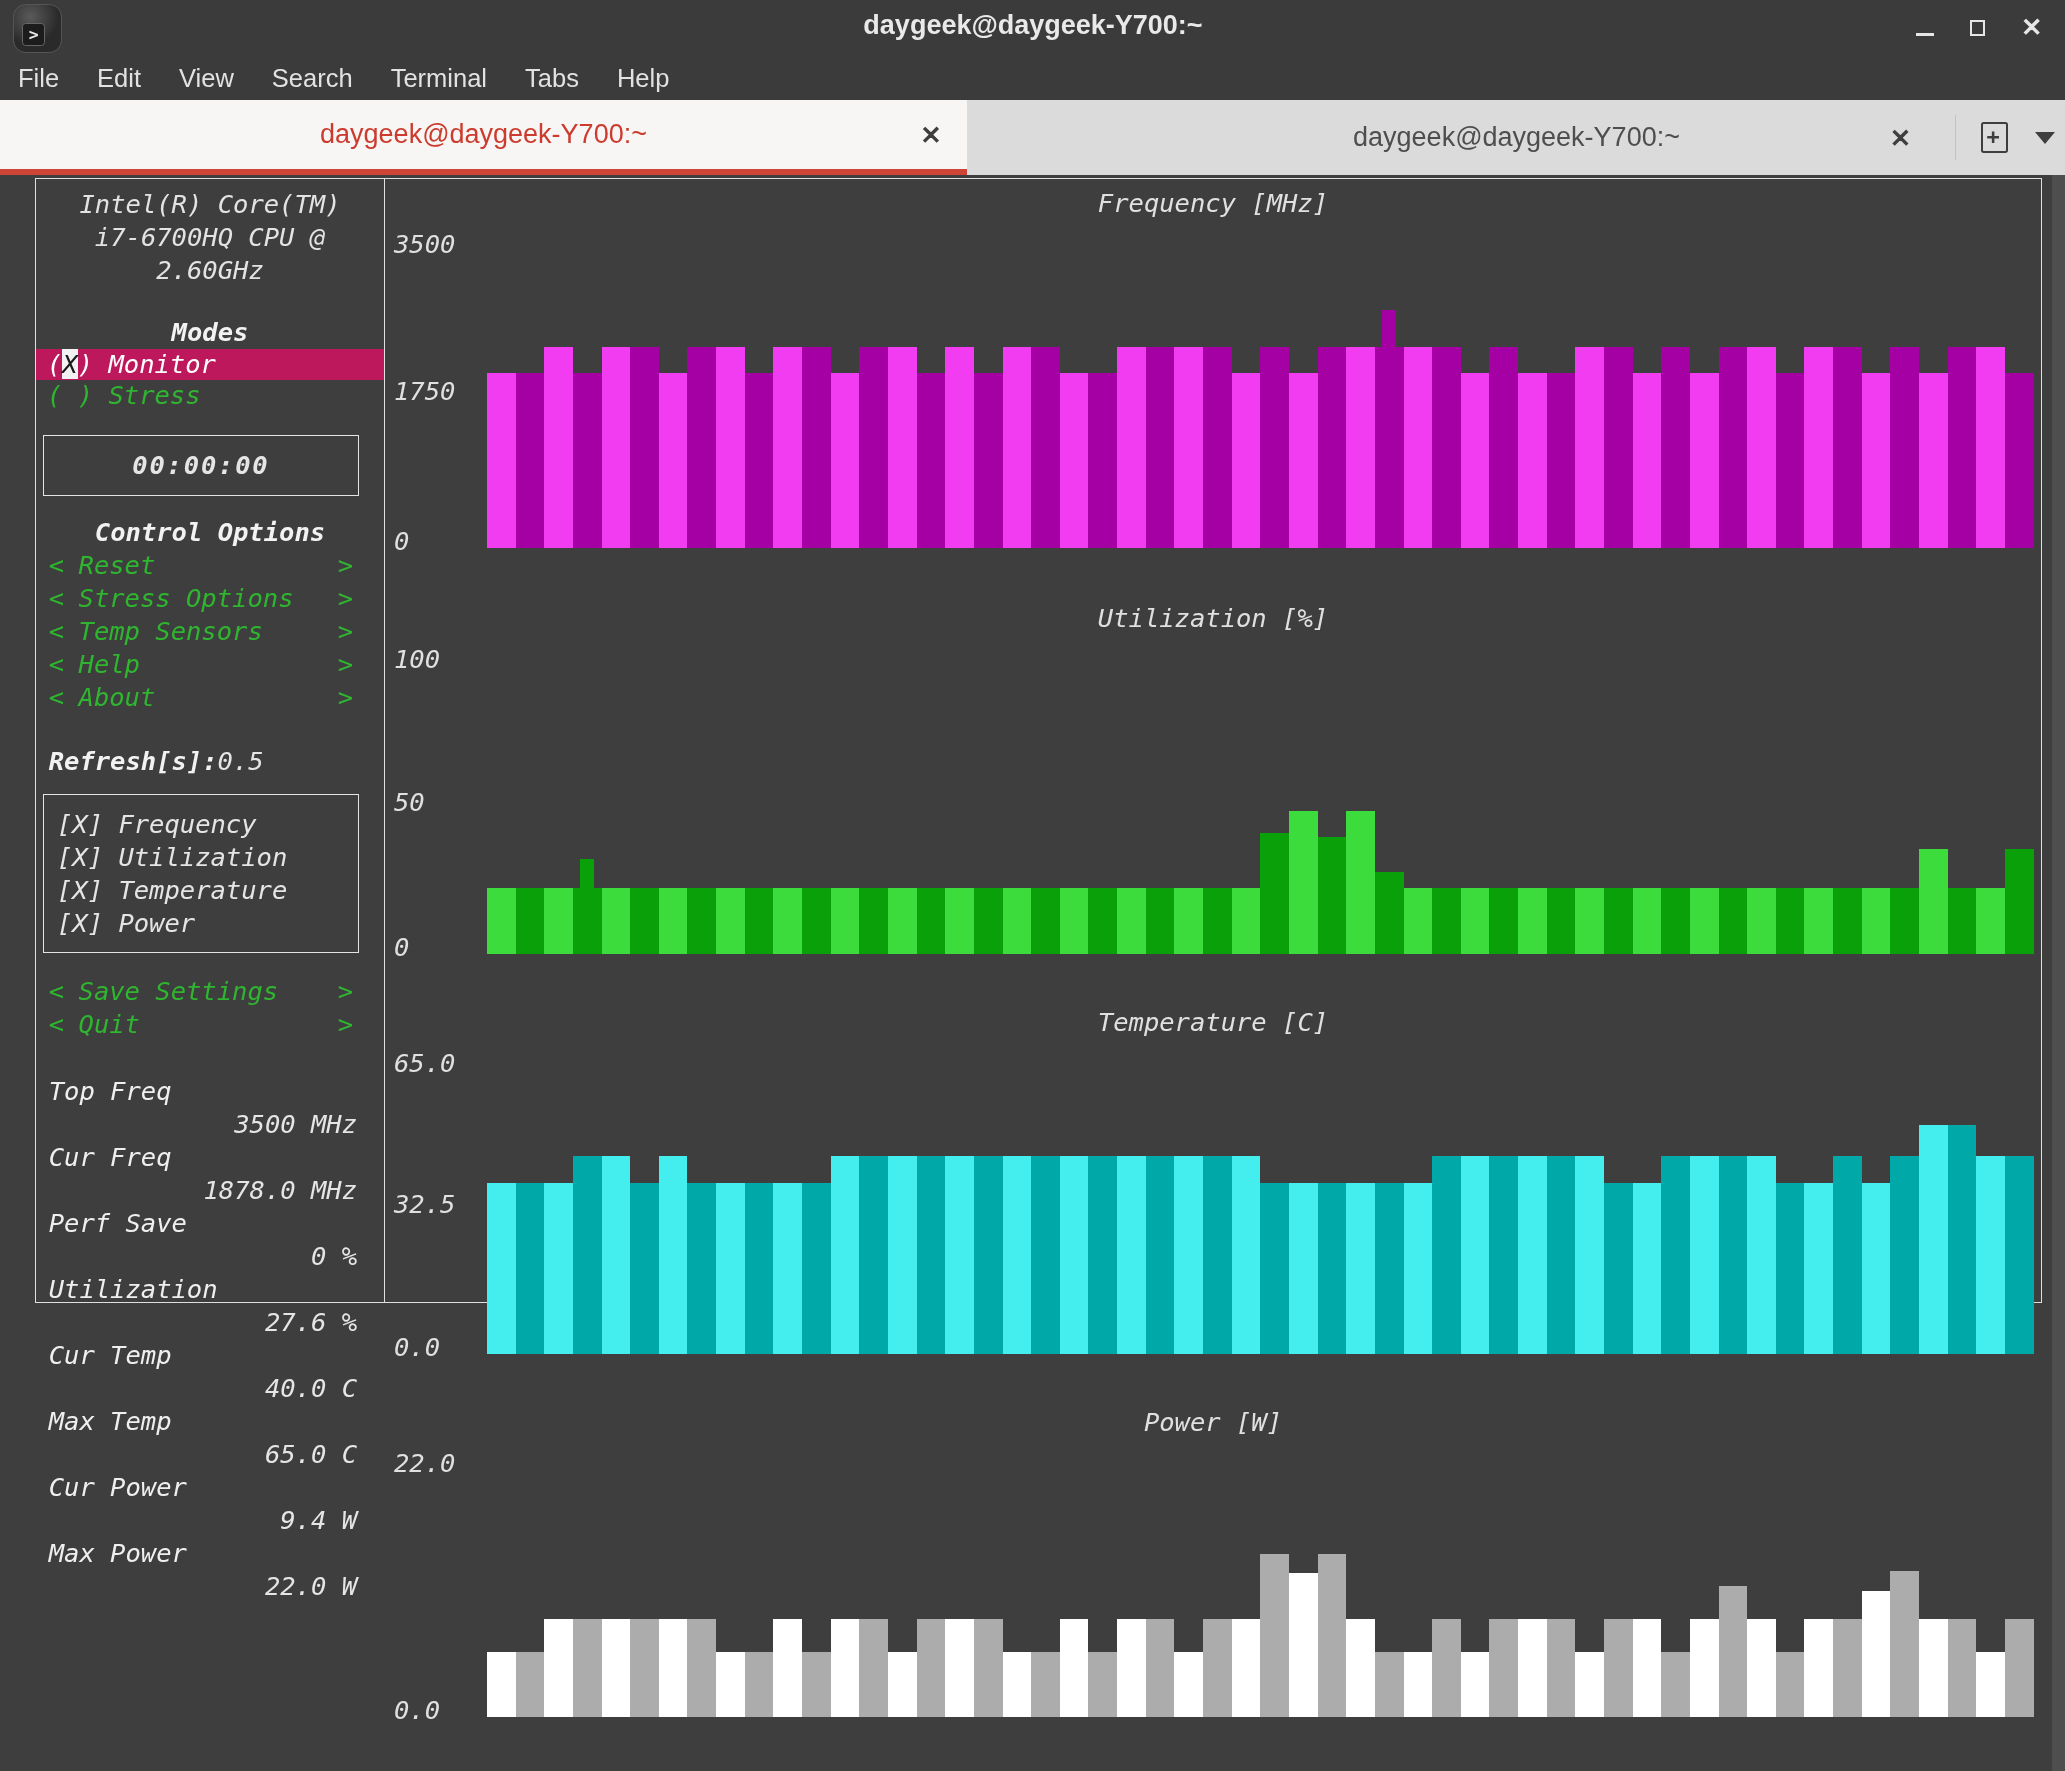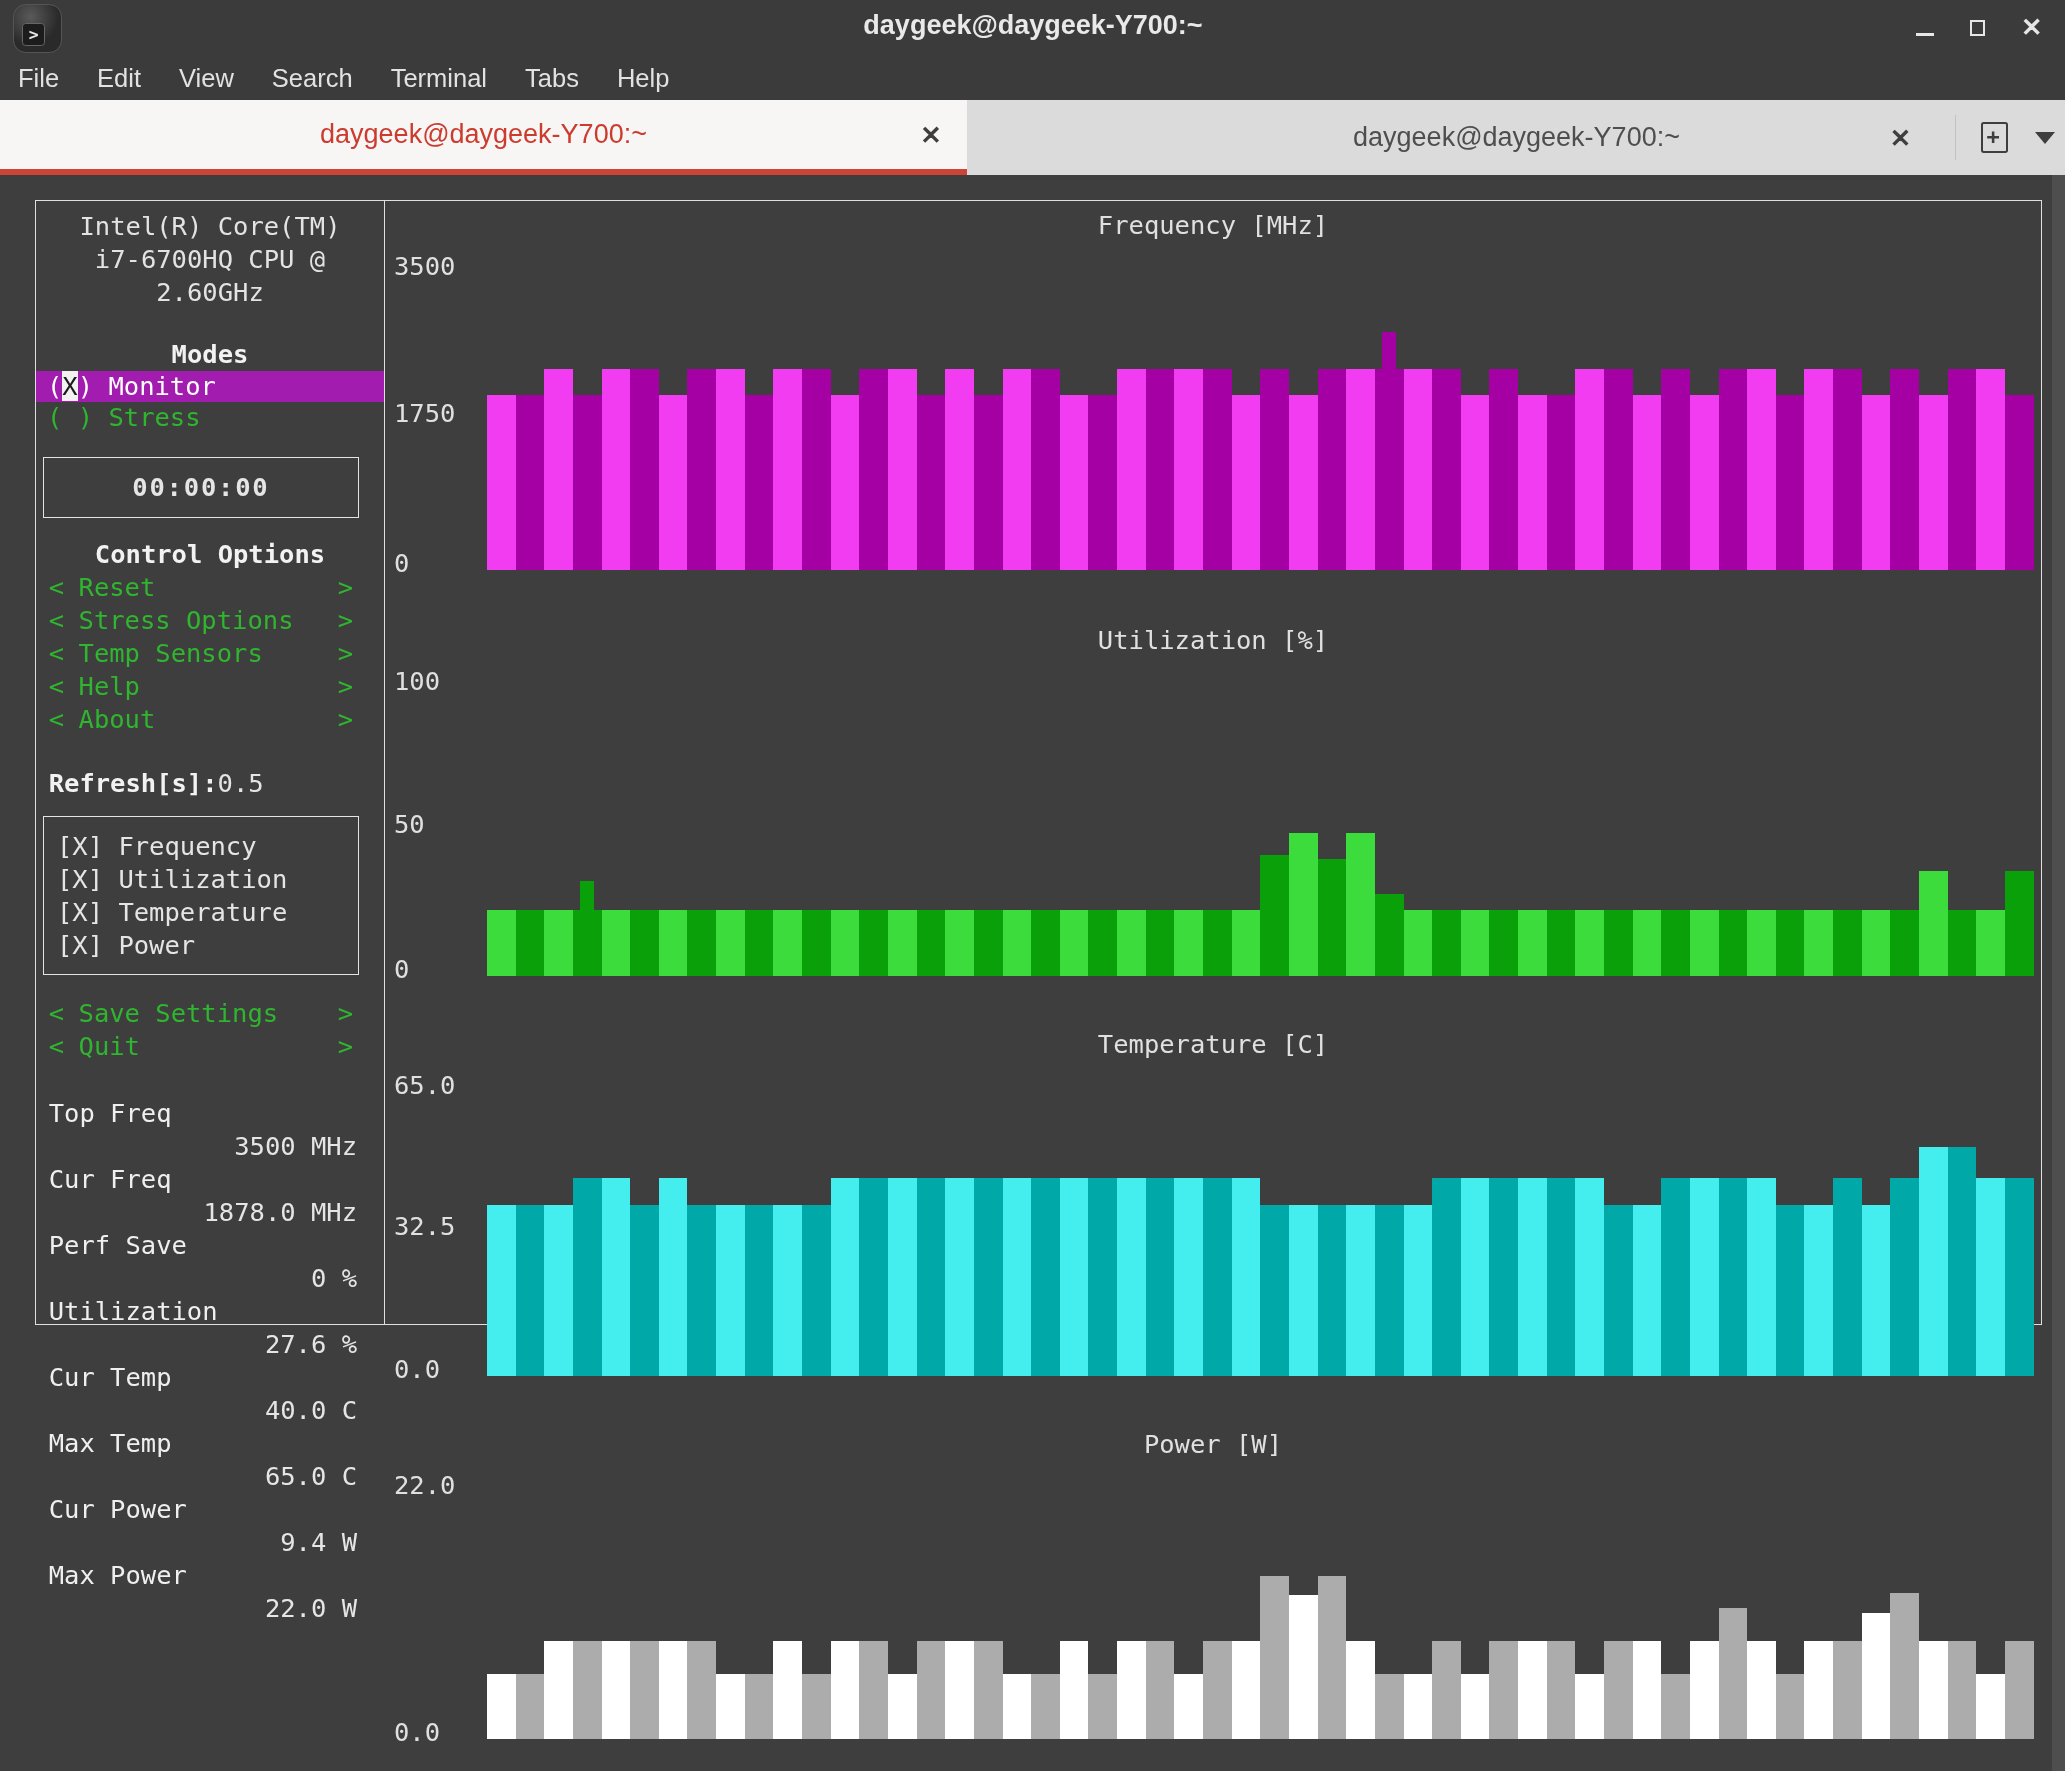--- a/index.html
+++ b/index.html
@@ -41,29 +41,29 @@
                  border-radius:2.7px; }
   .newtab-icon span { position:absolute; left:3.6px; top:0px; color:#3E3E3E;
                       font:bold 22px/25.5px "DejaVu Sans Mono",monospace; }
   .tab-arrow { width:0; height:0; border-left:10px solid transparent;
                border-right:10px solid transparent; border-top:12.7px solid #3E3E3E; }
 
   
   .terminal { position:relative; height:1596px; background:#3E3E3E;
               font-family:"DejaVu Sans Mono",monospace; color:#E5E5E5; font-size:25.5px; }
   .scroll-gutter { position:absolute; right:0; top:0; width:14.5px; height:100%; background:#4E4E4E; }
-  .stui { position:absolute; left:35px; top:25px; width:2007px; height:1125px;
-          border:1.8px solid #DFDFDF; display:flex; }
+  .stui { position:absolute; left:35px; top:3px; width:2007px; height:1125px;
+          border:1.8px solid #DFDFDF; display:flex;font-style:italic; }
 
   .sidebar { width:349px; border-right:1.8px solid #DFDFDF; padding-top:9px; }
   .cpu-name { text-align:center; line-height:33px; color:#E3E3E3; }
   .heading { text-align:center; font-weight:bold; color:#F2F2F2; line-height:33px; }
   .modes { margin-top:29px; }
   .mode-row { white-space:pre; line-height:31px; padding-left:11px; }
-  .mode-row.selected { background:#a21caf; color:#FFFFFF; }
+  .mode-row.selected { background:#be185d; color:#FFFFFF; }
   .mode-row.unselected { color:#2FB52F; }
   .mode-cursor { background:#F2F2F2; color:#1a1a1a; }
   .box { border:1.8px solid #E4E4E4; margin:0 25.5px 0 7.3px; }
   .timer-box { margin-top:23.6px; padding:14.5px 0; text-align:center; }
   .timer-text { font-weight:bold; letter-spacing:1.8px; }
   .ctrl-heading { margin-top:20px; }
   .green-item { display:flex; color:#2FB52F; line-height:33px; padding:0 31px 0 12.7px; }
   .green-item .gi-label { flex:1; padding-left:14.5px; }
   .refresh-row { margin-top:31px; padding-left:12.7px; line-height:33px; }
   .refresh-row b { color:#F2F2F2; }

